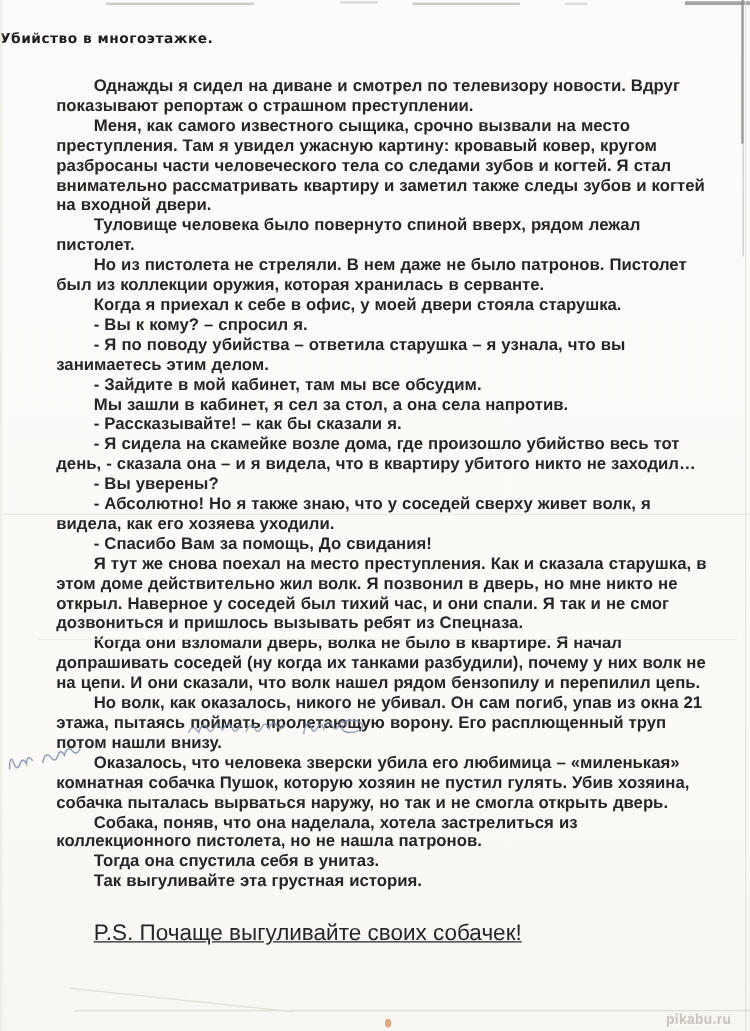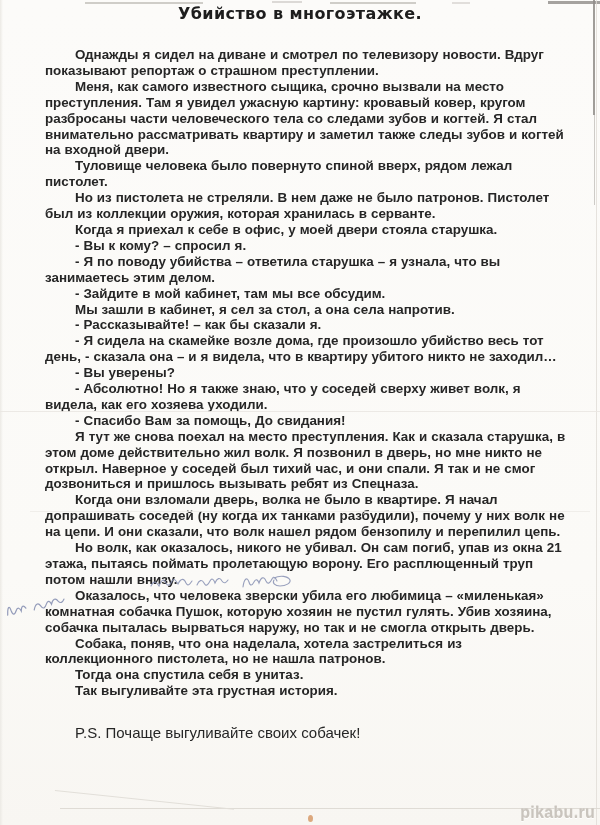--- a/index.html
+++ b/index.html
@@ -9,45 +9,46 @@
     background:#ffffff;
   }
   .page{
     position:relative;
     width:600px;height:825px;
     overflow:hidden;
     background:linear-gradient(180deg,#fcfbf9 0%,#fbfaf7 70%,#f8f6f2 100%);
     color:#262626;
   }
   .page-title{
-    padding-top:4px;
-    text-align:center;
+    padding-top:24px;
+    text-align:left;
     font-family:"DejaVu Sans",sans-serif;
     font-weight:bold;
-    font-size:16px;
+    font-size:11px;
     letter-spacing:0.4px;
     color:#1d1d1d;
   }
   .story{
     margin:24px 29px 0 45px;
     font-size:13.4px;
     line-height:15.9px;
     text-align:left;
     word-spacing:0.3px;
   }
   .story p{margin:0;text-indent:30px;font-weight:bold;}
   .postscript{
     margin:26px 29px 0 45px;
-    font-size:15px;
+    font-size:18px;
     line-height:15.9px;
     text-indent:30px;
+    text-decoration:underline;
   }
   .watermark{
-    position:absolute;right:5px;bottom:3px;
-    font-size:16px;font-weight:bold;
+    position:absolute;right:15px;bottom:3px;
+    font-size:11px;font-weight:bold;
     color:#c9c4bd;
     text-shadow:0 1px 0 rgba(255,255,255,.9), 0 -1px 0 rgba(180,175,168,.35);
     letter-spacing:0.3px;
   }
   
   .artifact{position:absolute;pointer-events:none;}
   .edge-top-1{left:85px;top:2px;width:118px;height:2px;background:#bcb9b4;opacity:.7;}
   .edge-top-2{left:272px;top:1px;width:30px;height:2px;background:#c6c3be;opacity:.6;}
   .edge-top-3{left:330px;top:2px;width:86px;height:2px;background:#bcb9b4;opacity:.7;}
   .edge-top-4{left:452px;top:2px;width:18px;height:2px;background:#cfccc7;opacity:.6;}

